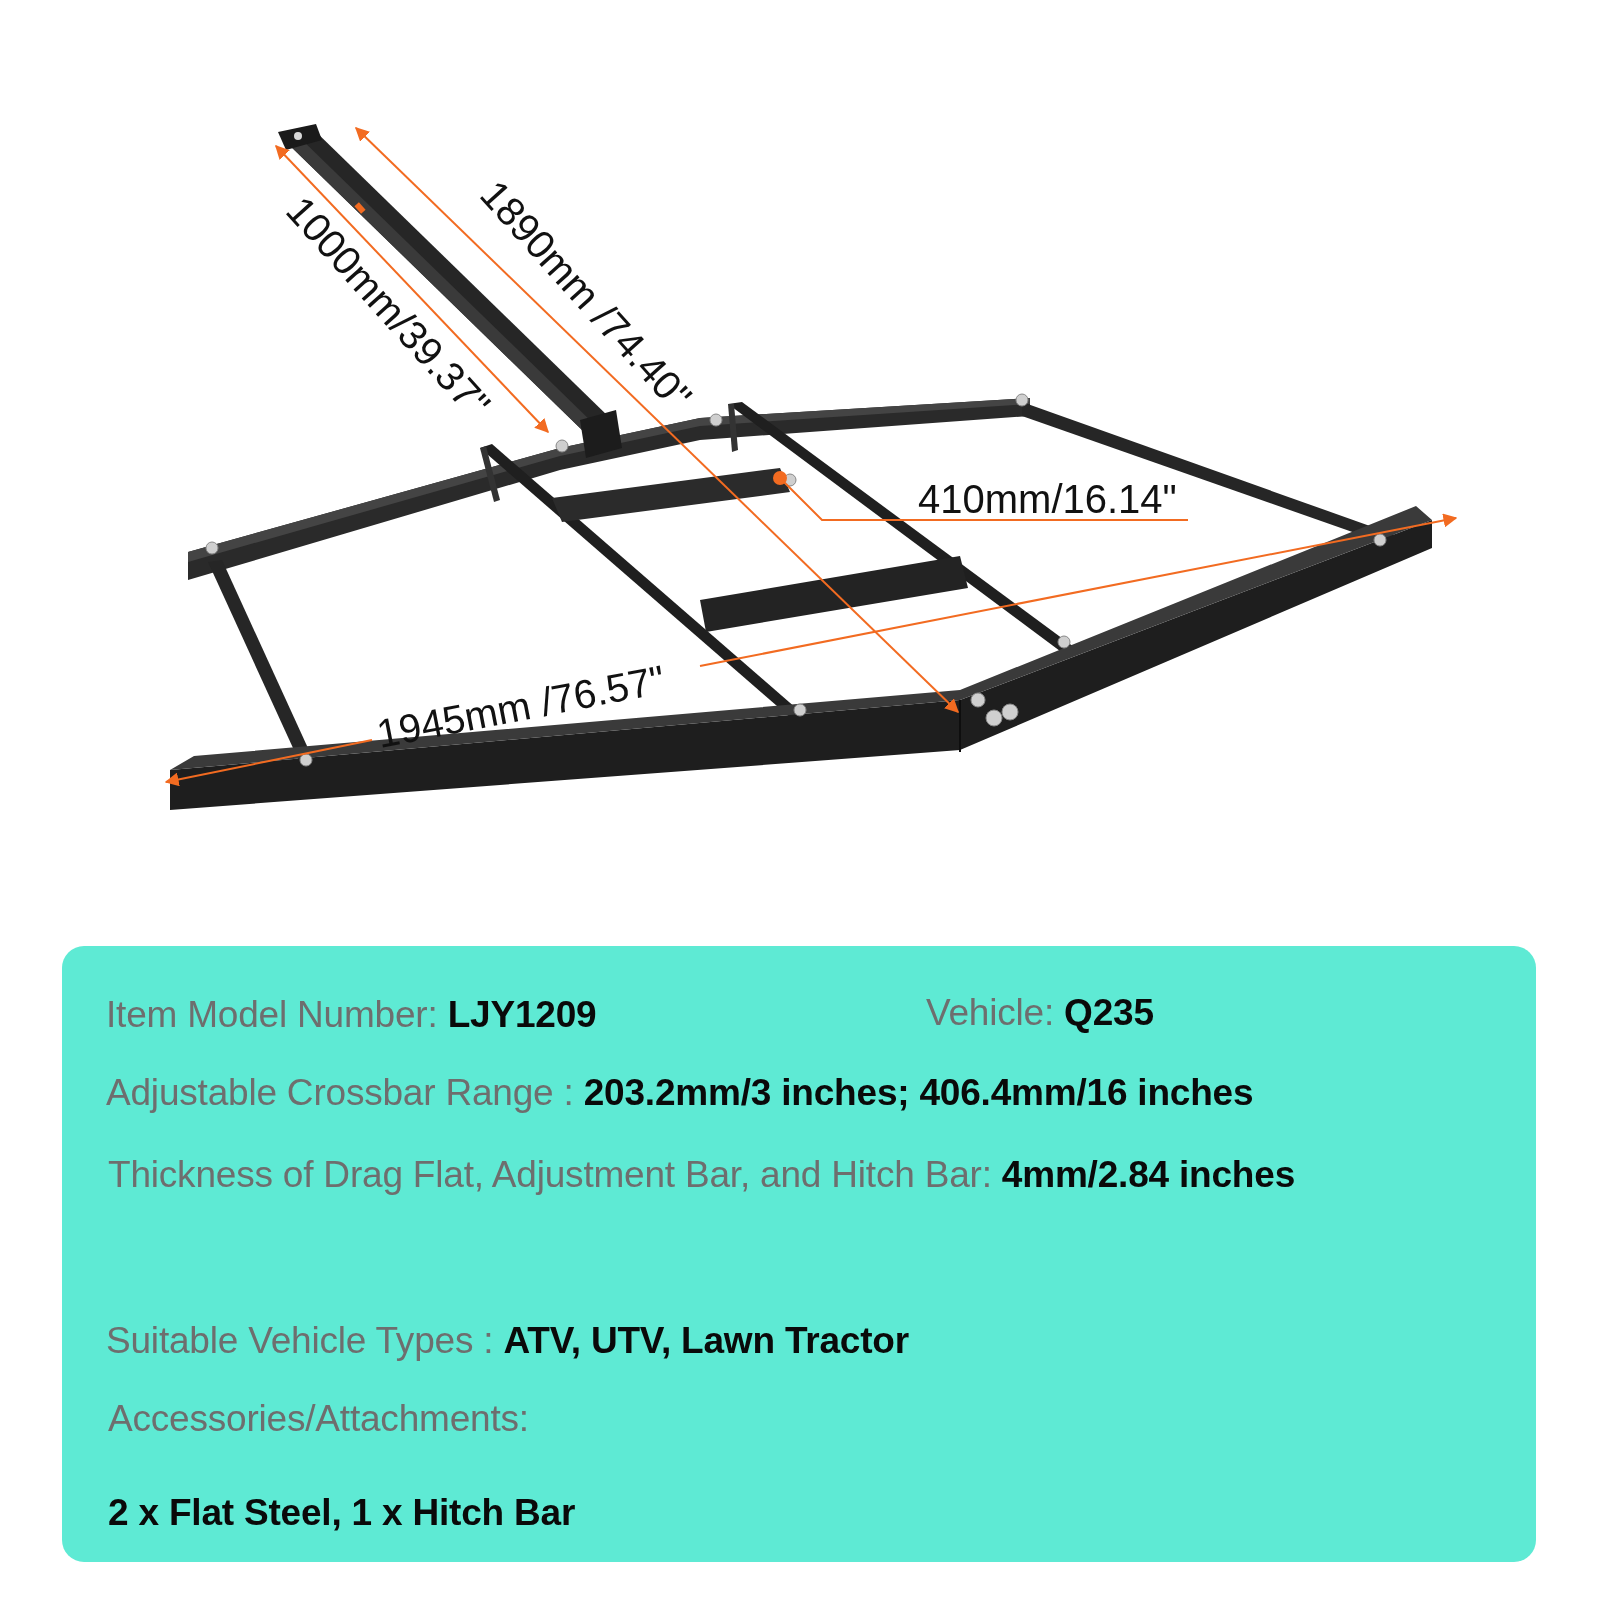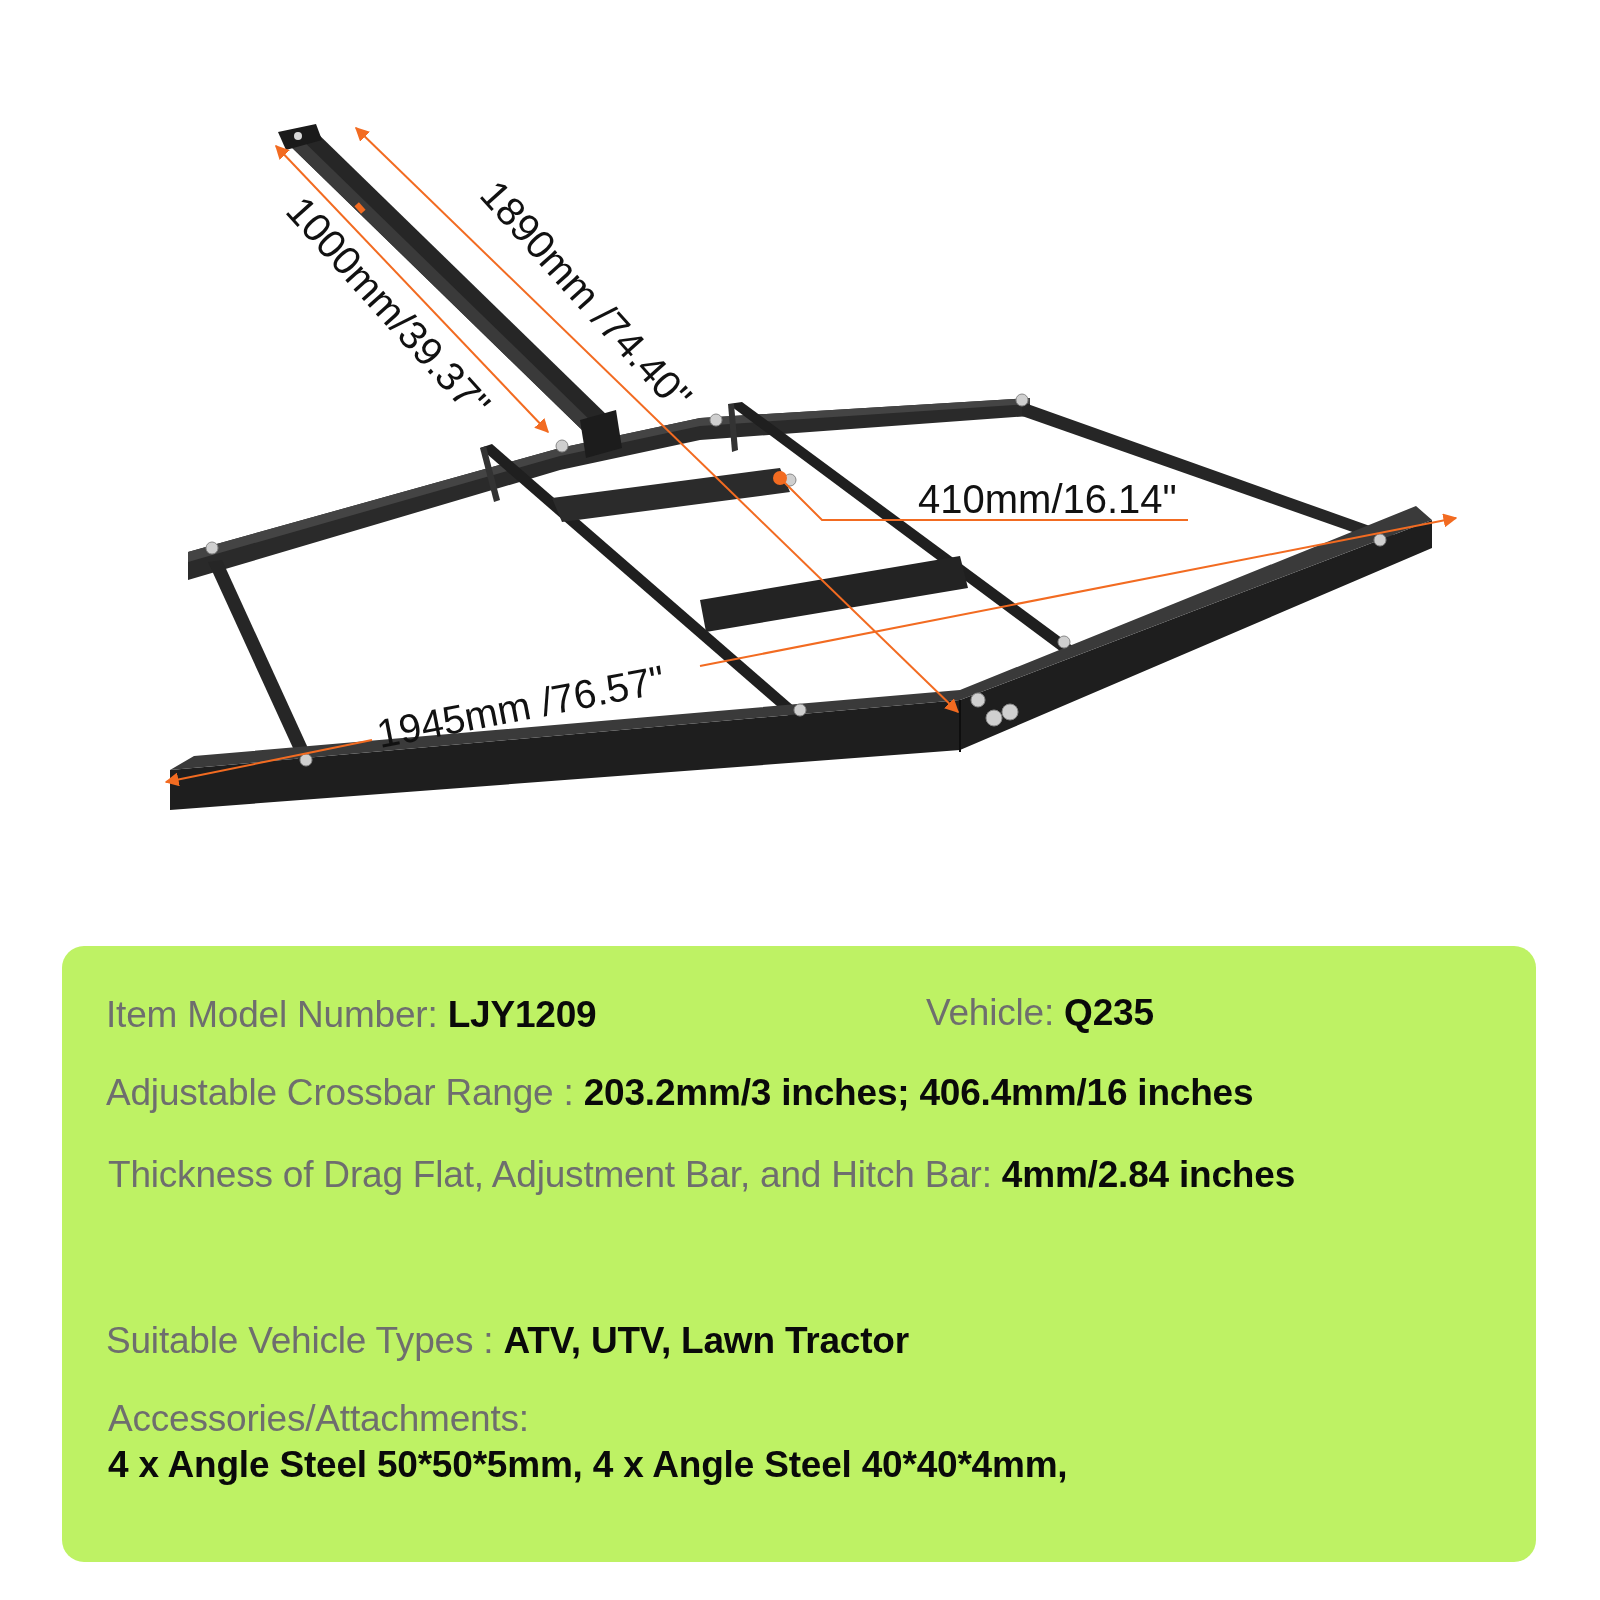--- a/index.html
+++ b/index.html
@@ -1,19 +1,19 @@
 <!DOCTYPE html>
 <html><head>
 <meta charset="utf-8">
 <style>
   html, body { margin:0; padding:0; background:#ffffff; }
   body { width:1600px; height:1600px; position:relative; overflow:hidden; font-family:"Liberation Sans", sans-serif; }
   #product-figure { position:absolute; left:0; top:0; width:1600px; height:900px; }
   .dim-label { font-family:"Liberation Sans", sans-serif; font-size:40px; fill:#111; }
-  #spec-panel { position:absolute; left:62px; top:946px; width:1474px; height:616px; background:#bef264; border-radius:22px; }
+  #spec-panel { position:absolute; left:62px; top:946px; width:1474px; height:616px; background:#5eead4; border-radius:22px; }
   .spec-line { position:absolute; font-size:37px; white-space:nowrap; letter-spacing:-0.2px; }
   .spec-label { color:#6e6e6e; }
   .spec-value { color:#0a0a0a; font-weight:bold; }
 </style>
 </head>
 <body>
 
 <svg id="product-figure" viewBox="0 0 1600 900" xmlns="http://www.w3.org/2000/svg">
   <defs>
     <marker id="arrowhead" viewBox="0 0 10 10" refX="9" refY="5" markerWidth="7" markerHeight="7" orient="auto-start-reverse">
@@ -95,14 +95,14 @@
   <div class="spec-line" style="left:44px; top:126px;">
     <span class="spec-label">Adjustable Crossbar Range : </span><span class="spec-value">203.2mm/3 inches; 406.4mm/16 inches</span>
   </div>
   <div class="spec-line" style="left:46px; top:208px;">
     <span class="spec-label">Thickness of Drag Flat, Adjustment Bar, and Hitch Bar: </span><span class="spec-value">4mm/2.84 inches</span>
   </div>
   <div class="spec-line spec-label" style="left:46px; top:452px;">Accessories/Attachments:</div>
   <div class="spec-line" style="left:44px; top:374px;">
     <span class="spec-label">Suitable Vehicle Types : </span><span class="spec-value">ATV, UTV, Lawn Tractor</span>
   </div>
-  <div class="spec-line spec-value" style="left:46px; top:498px;">4 x Angle Steel 50*50*5mm, 4 x Angle Steel 40*40*4mm,</div>
+  <div class="spec-line spec-value" style="left:46px; top:546px;">2 x Flat Steel, 1 x Hitch Bar</div>
 </div>
 
 </body></html>

